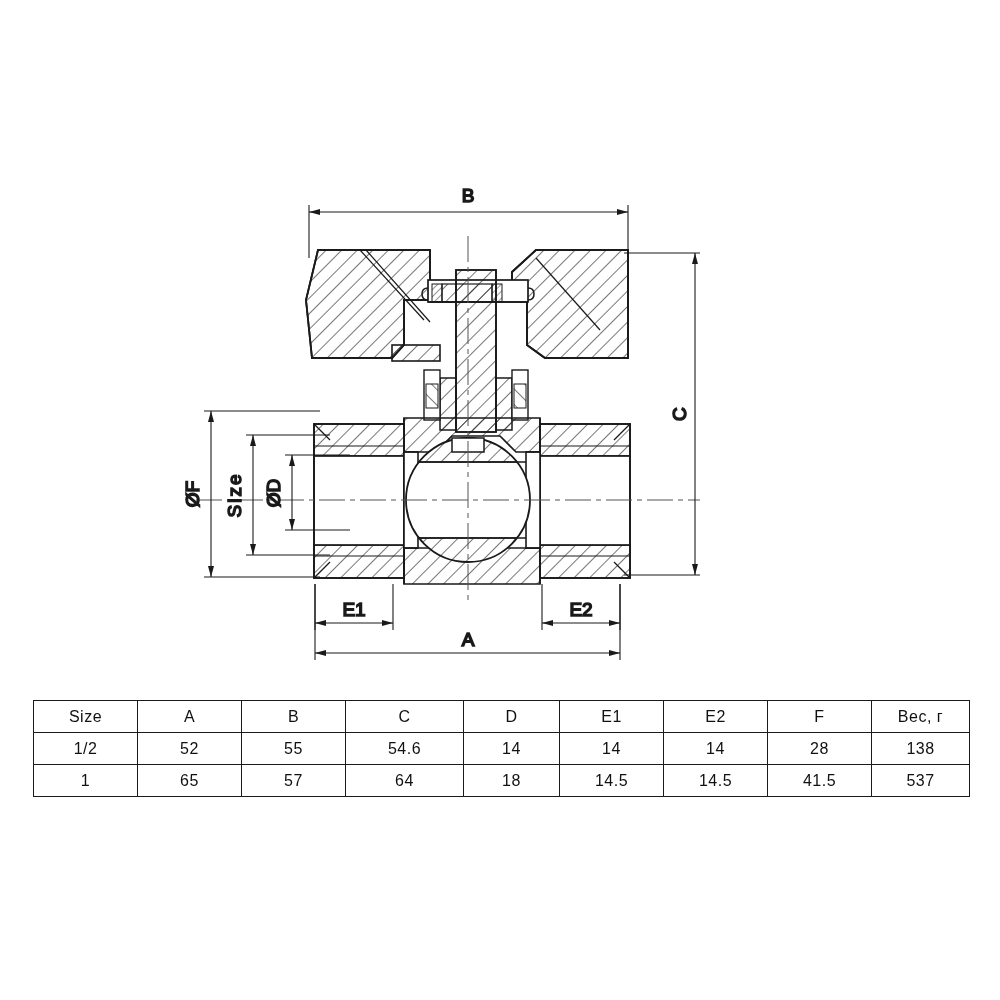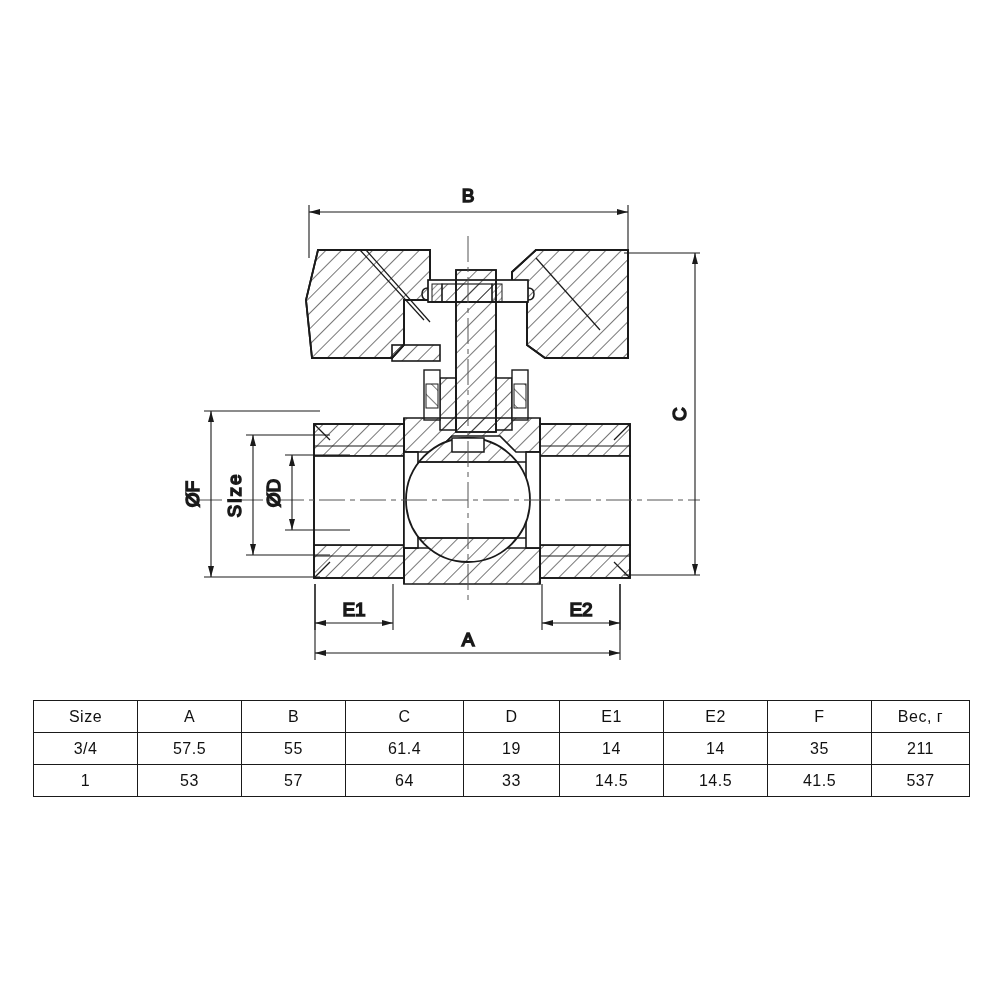--- a/index.html
+++ b/index.html
@@ -278,36 +278,36 @@
           <th>C</th>
           <th>D</th>
           <th>E1</th>
           <th>E2</th>
           <th>F</th>
           <th>Вес, г</th>
         </tr>
       </thead>
       <tbody>
         <tr>
-          <td>3/4</td>
-          <td>57.5</td>
+          <td>1/2</td>
+          <td>52</td>
           <td>55</td>
-          <td>61.4</td>
-          <td>19</td>
+          <td>54.6</td>
           <td>14</td>
           <td>14</td>
-          <td>35</td>
-          <td>211</td>
+          <td>14</td>
+          <td>28</td>
+          <td>138</td>
         </tr>
         <tr>
           <td>1</td>
-          <td>53</td>
+          <td>65</td>
           <td>57</td>
           <td>64</td>
-          <td>33</td>
+          <td>18</td>
           <td>14.5</td>
           <td>14.5</td>
           <td>41.5</td>
           <td>537</td>
         </tr>
       </tbody>
     </table>
   </div>
 
 </div>

